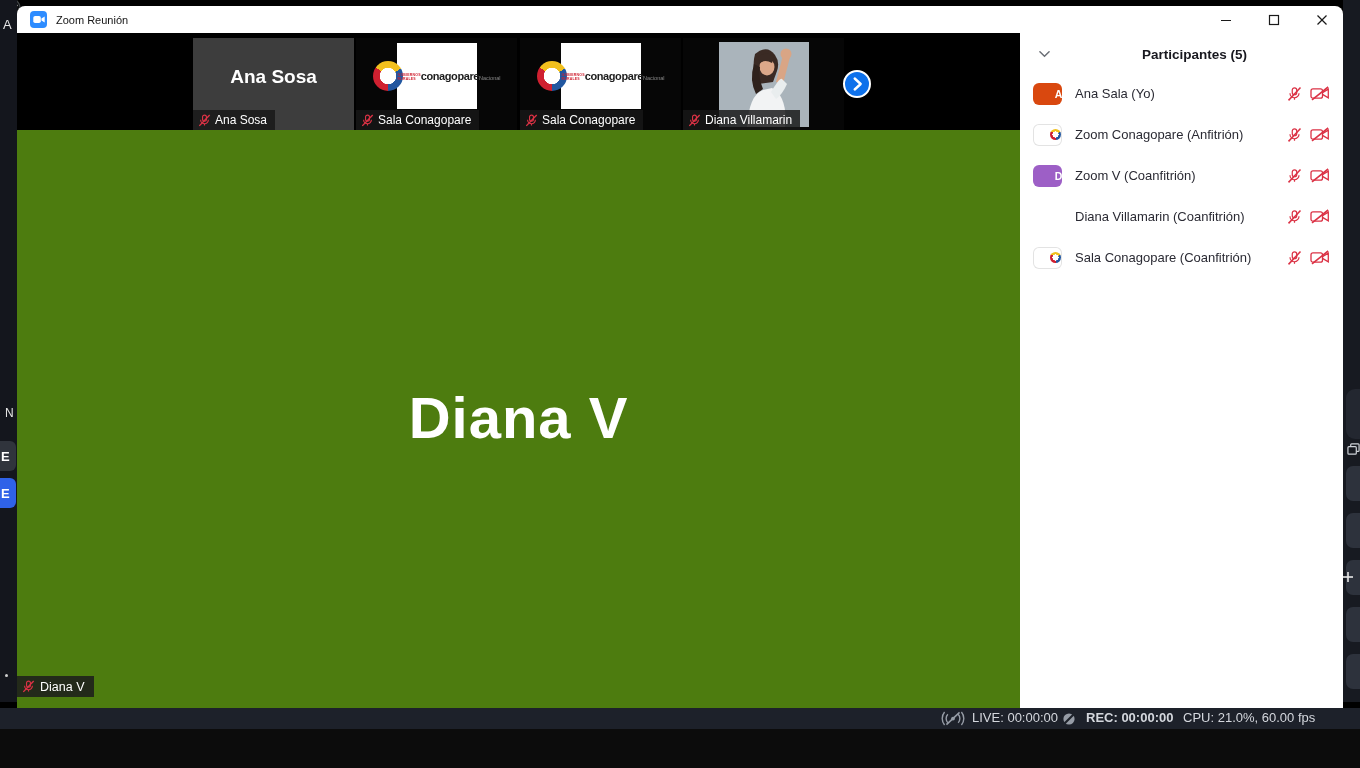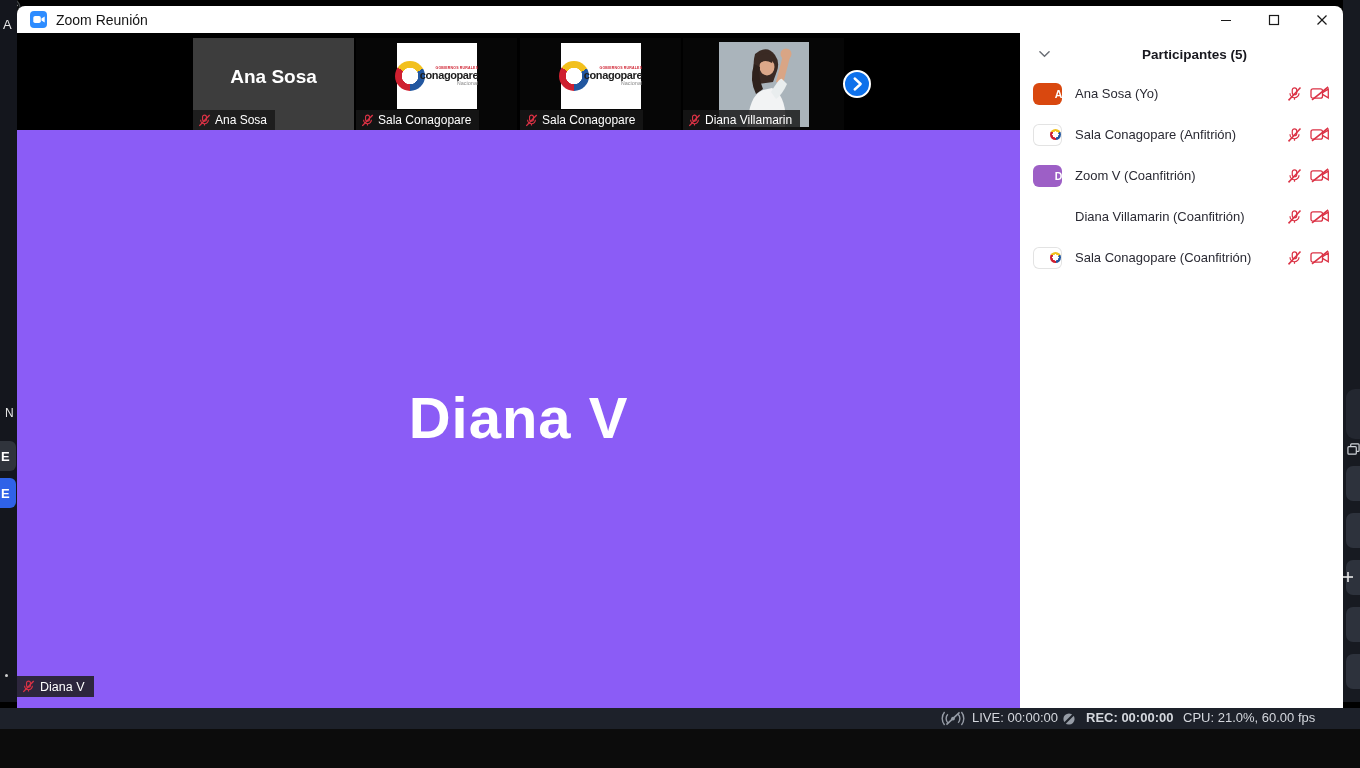--- a/index.html
+++ b/index.html
@@ -22,41 +22,41 @@
   .status-bar .itm { position:absolute; top:2px; white-space:nowrap; }
   .status-ico { position:absolute; top:3px; }
 
   
   .taskbar { left:0; top:729px; width:1360px; height:39px; background:#0c0c0c; color:#f2f2f2; }
 
   
   .zoom-window { left:17px; top:6px; width:1326px; height:702px; border-radius:8px 8px 0 0; overflow:hidden; background:#1b1b1b; }
   .titlebar { position:absolute; left:0; top:0; width:100%; height:27px; background:#fff;
               display:flex; align-items:center; padding:0 12px 0 13px; gap:9px; }
-  .titlebar .ttl { font-size:14px; color:#141414; }
+  .titlebar .ttl { font-size:11px; color:#141414; }
   .zoom-cam-badge { width:17px; height:17px; border-radius:4px; background:#2D8CFF; display:flex; align-items:center; justify-content:center; }
   .win-controls { margin-left:auto; display:flex; gap:30px; }
   .wc { width:18px; height:18px; display:flex; align-items:center; justify-content:center; }
 
   .win-content { position:absolute; left:0; top:27px; width:100%; height:675px; display:flex; }
-  .video-area { position:relative; width:1003px; height:675px; background:#8b5cf6; }
+  .video-area { position:relative; width:1003px; height:675px; background:#4d7c0f; }
   .film-strip { position:absolute; left:0; top:0; width:100%; height:97px; background:#000; }
   .tile { position:absolute; top:5px; width:161px; height:92px; background:#060606; overflow:hidden; }
   .tile-name-center { width:100%; height:100%; display:flex; align-items:center; justify-content:center;
                       color:#fff; font-weight:bold; font-size:19px; padding-bottom:14px; }
   .tile-label { position:absolute; left:0; bottom:0; height:20px; display:inline-flex; align-items:center; gap:4px;
                 background:rgba(24,24,24,.84); padding:0 8px 0 5px; color:#fff; font-size:12px; white-space:nowrap; }
   .red-ico { color:#db3245; display:inline-flex; }
 
   .cona-box { position:absolute; left:50%; transform:translateX(-50%); top:5px; width:80px; height:66px; background:#fff;
               display:flex; align-items:center; justify-content:center; gap:2px; }
   .cona-ring { width:30px; height:30px; border-radius:50%; flex:0 0 auto;
       background: radial-gradient(circle,#fff 0 8px,transparent 8.5px),
                   conic-gradient(from -55deg,#f2c01d 0 115deg,#2257a0 115deg 235deg,#cf2030 235deg 360deg); }
-  .cona-text { display:flex; flex-direction:column; align-items:flex-end; margin-left:-7px; }
+  .cona-text { display:flex; flex-direction:row; align-items:flex-end; margin-left:-7px; }
   .cona-tag { font-size:3.5px; color:#cf2030; font-weight:bold; letter-spacing:.2px; }
   .cona-brand { font-size:11px; font-weight:bold; color:#1d1d1d; letter-spacing:-.4px; line-height:10px; }
   .cona-sub { font-size:5.5px; color:#8a8a8a; }
 
   .next-page-btn { position:absolute; left:826px; top:37px; width:28px; height:28px; border-radius:50%;
                    background:#0E71EB; border:2px solid #fff; display:flex; align-items:center; justify-content:center; }
   .big-name { position:absolute; left:0; top:351px; width:100%; text-align:center;
               color:#fff; font-size:58px; font-weight:bold; letter-spacing:1px; }
   .self-label { position:absolute; left:0; top:643px; height:21px; display:inline-flex; align-items:center; gap:5px;
                 background:rgba(28,28,28,.85); padding:0 10px 0 5px; color:#fff; font-size:12.5px; }
@@ -277,21 +277,21 @@
               <polyline points="1,1.5 6,6.5 11,1.5"></polyline>
             </svg>
         </span>
         <span>Participantes (5)</span>
       </div>
 
       <div class="rows">
 
         <div class="prow">
           <span class="avatar" style="background: rgb(217, 72, 15);">AS</span>
-          <span class="pname">Ana Sosa (Yo)</span>
+          <span class="pname">Ana Sala (Yo)</span>
           <span class="picons">
             <span class="red-ico">
               <svg viewBox="0 0 16 16" width="15" height="16" fill="none" stroke="currentColor" stroke-width="1.3">
                 <rect x="5.6" y="1.4" width="4.8" height="7.4" rx="2.4"></rect>
                   <path d="M3.2 7.2a4.8 4.8 0 0 0 9.6 0"></path>
                 <line x1="8" y1="12" x2="8" y2="14.2"></line>
                   <line x1="1.6" y1="14.8" x2="14.4" y2="1" stroke-width="1.6"></line>
               </svg>
             </span>
             <span class="red-ico">
@@ -308,21 +308,21 @@
           <span class="avatar white">
             <span class="mini-logo">
               <span class="mini-ring"></span>
               <span class="mini-lines">
                 <span style="width:8px;height:1.5px;background:#cf2030;margin-bottom:1px;"></span>
                 <span style="width:12px;height:2.5px;background:#2a2a2a;margin-bottom:1px;"></span>
                 <span style="width:7px;height:1.5px;background:#9a9a9a;margin-left:5px;"></span>
               </span>
             </span>
           </span>
-          <span class="pname">Sala Conagopare (Anfitrión)</span>
+          <span class="pname">Zoom Conagopare (Anfitrión)</span>
           <span class="picons">
             <span class="red-ico">
               <svg viewBox="0 0 16 16" width="15" height="16" fill="none" stroke="currentColor" stroke-width="1.3">
                 <rect x="5.6" y="1.4" width="4.8" height="7.4" rx="2.4"></rect>
                   <path d="M3.2 7.2a4.8 4.8 0 0 0 9.6 0"></path>
                 <line x1="8" y1="12" x2="8" y2="14.2"></line>
                   <line x1="1.6" y1="14.8" x2="14.4" y2="1" stroke-width="1.6"></line>
               </svg>
             </span>
             <span class="red-ico">

